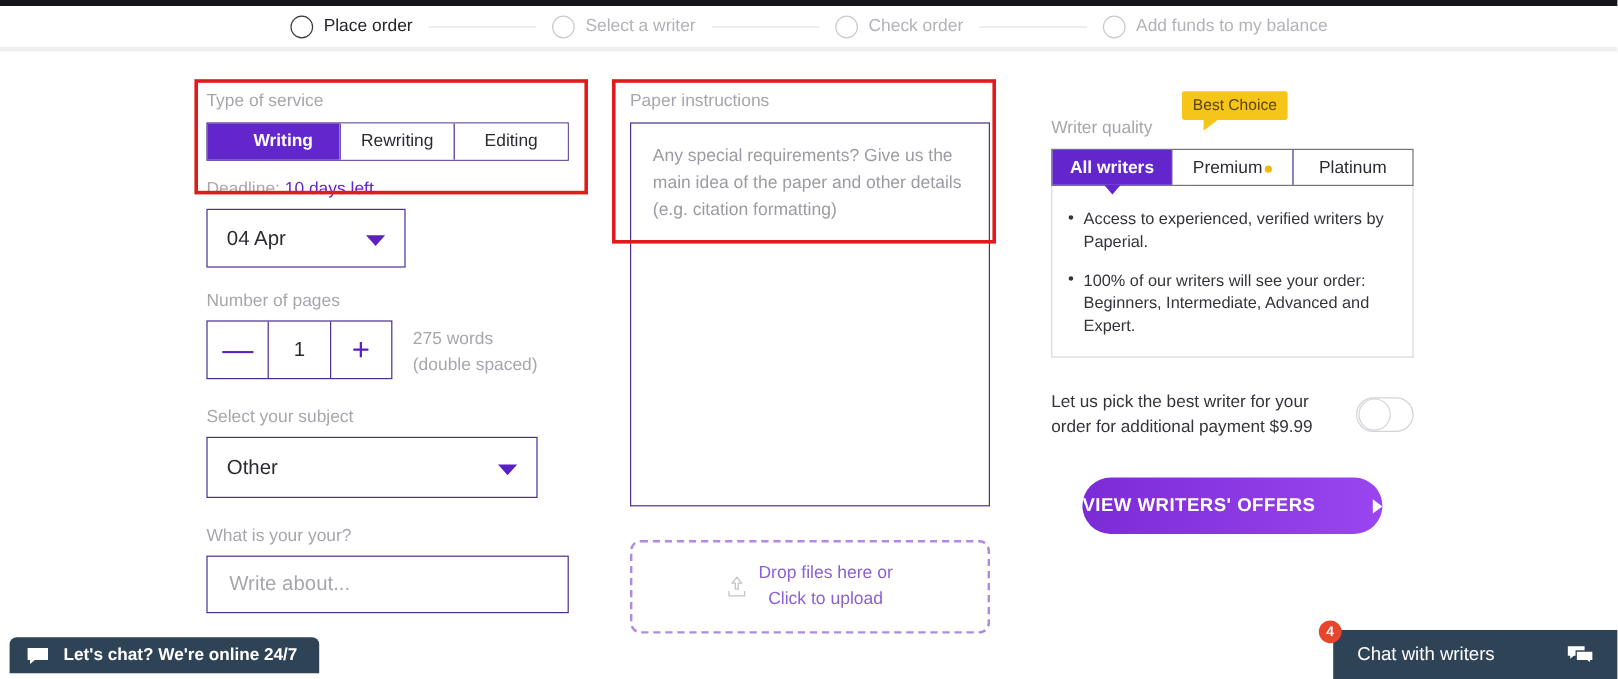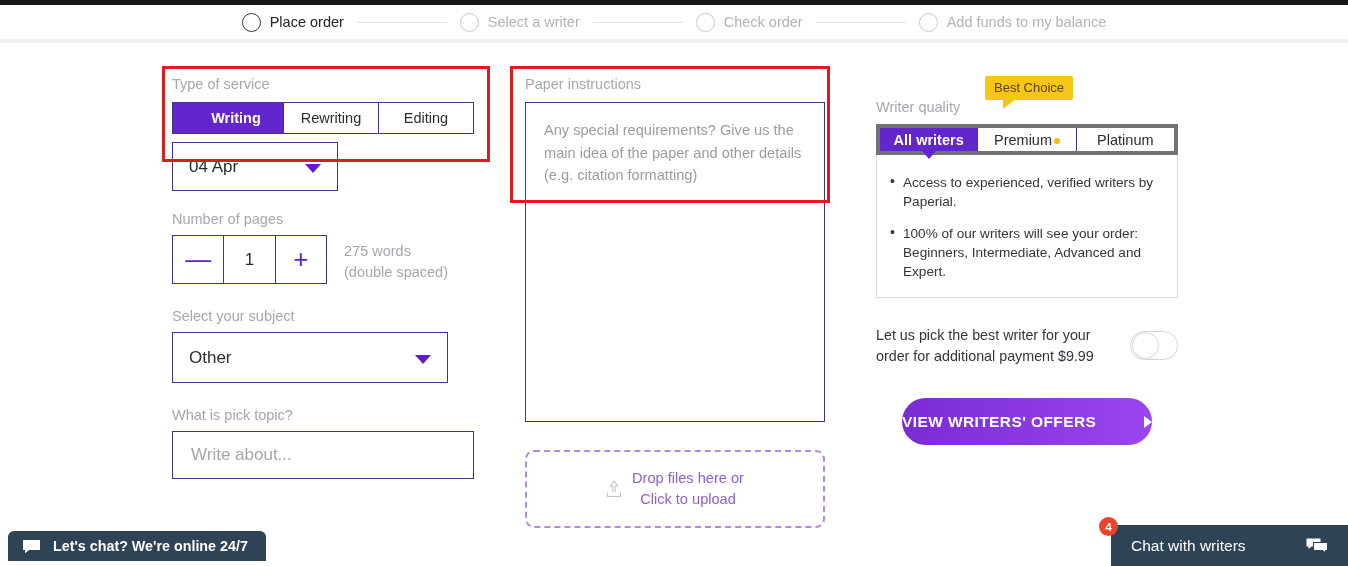--- a/index.html
+++ b/index.html
@@ -139,21 +139,21 @@
   }
   .badge-best::after {
     content: ""; position: absolute; left: 18px; bottom: -9px;
     width: 0; height: 0;
     border-left: 0 solid transparent; border-right: 13px solid transparent;
     border-top: 10px solid #f5c518;
   }
 
   .seg-writers {
     display: flex; width: 302px; height: 31px; margin-top: 8px;
-    border: 4px solid #737373; background: #fff; position: relative;
+    border: 1px solid #737373; background: #fff; position: relative;
   }
   .seg-writers .opt {
     flex: 1; display: flex; align-items: center; justify-content: center;
     font-size: 14.5px; color: #2b2b33; border-left: 1px solid #4a2f8f;
     cursor: pointer; position: relative;
   }
   .seg-writers .opt:first-child { border-left: none; }
   .seg-writers .opt.on { background: #6226cc; color: #fff; font-weight: 700; }
   .seg-writers .opt.on::after {
     content: ""; position: absolute; left: 50%; margin-left: -7px; bottom: -8px;
@@ -267,20 +267,24 @@
 
   <div class="col-left">
 
     <span class="field-label">Type of service</span>
     <div class="seg">
       <div class="opt on">Writing</div>
       <div class="opt">Rewriting</div>
       <div class="opt">Editing</div>
     </div>
 
+    <div class="deadline-row">
+      <span class="dl-key">Deadline:</span>
+      <span class="dl-val">10 days left</span>
+    </div>
     <div class="sel-row">
       <div class="sel date">
         <span class="sel-txt">04 Apr</span>
         <span class="caret"></span>
       </div>
     </div>
 
     <span class="field-label lbl-pages">Number of pages</span>
     <div class="pages-row">
       <div class="stepper">
@@ -293,21 +297,21 @@
         <div>(double spaced)</div>
       </div>
     </div>
 
     <span class="field-label lbl-subject">Select your subject</span>
     <div class="sel subject-sel">
       <span class="sel-txt">Other</span>
       <span class="caret"></span>
     </div>
 
-    <span class="field-label lbl-topic">What is pick topic?</span>
+    <span class="field-label lbl-topic">What is your your?</span>
     <input class="topic-input" type="text" placeholder="Write about..." style="">
   </div>
 
   <div class="col-mid">
     <span class="field-label">Paper instructions</span>
     <textarea class="instr-area" placeholder="Any special requirements? Give us the main idea of the paper and other details (e.g. citation formatting)" style=""></textarea>
   </div>
 
   <div class="dropzone">
     <svg class="up-icon" viewBox="0 0 16 18">

